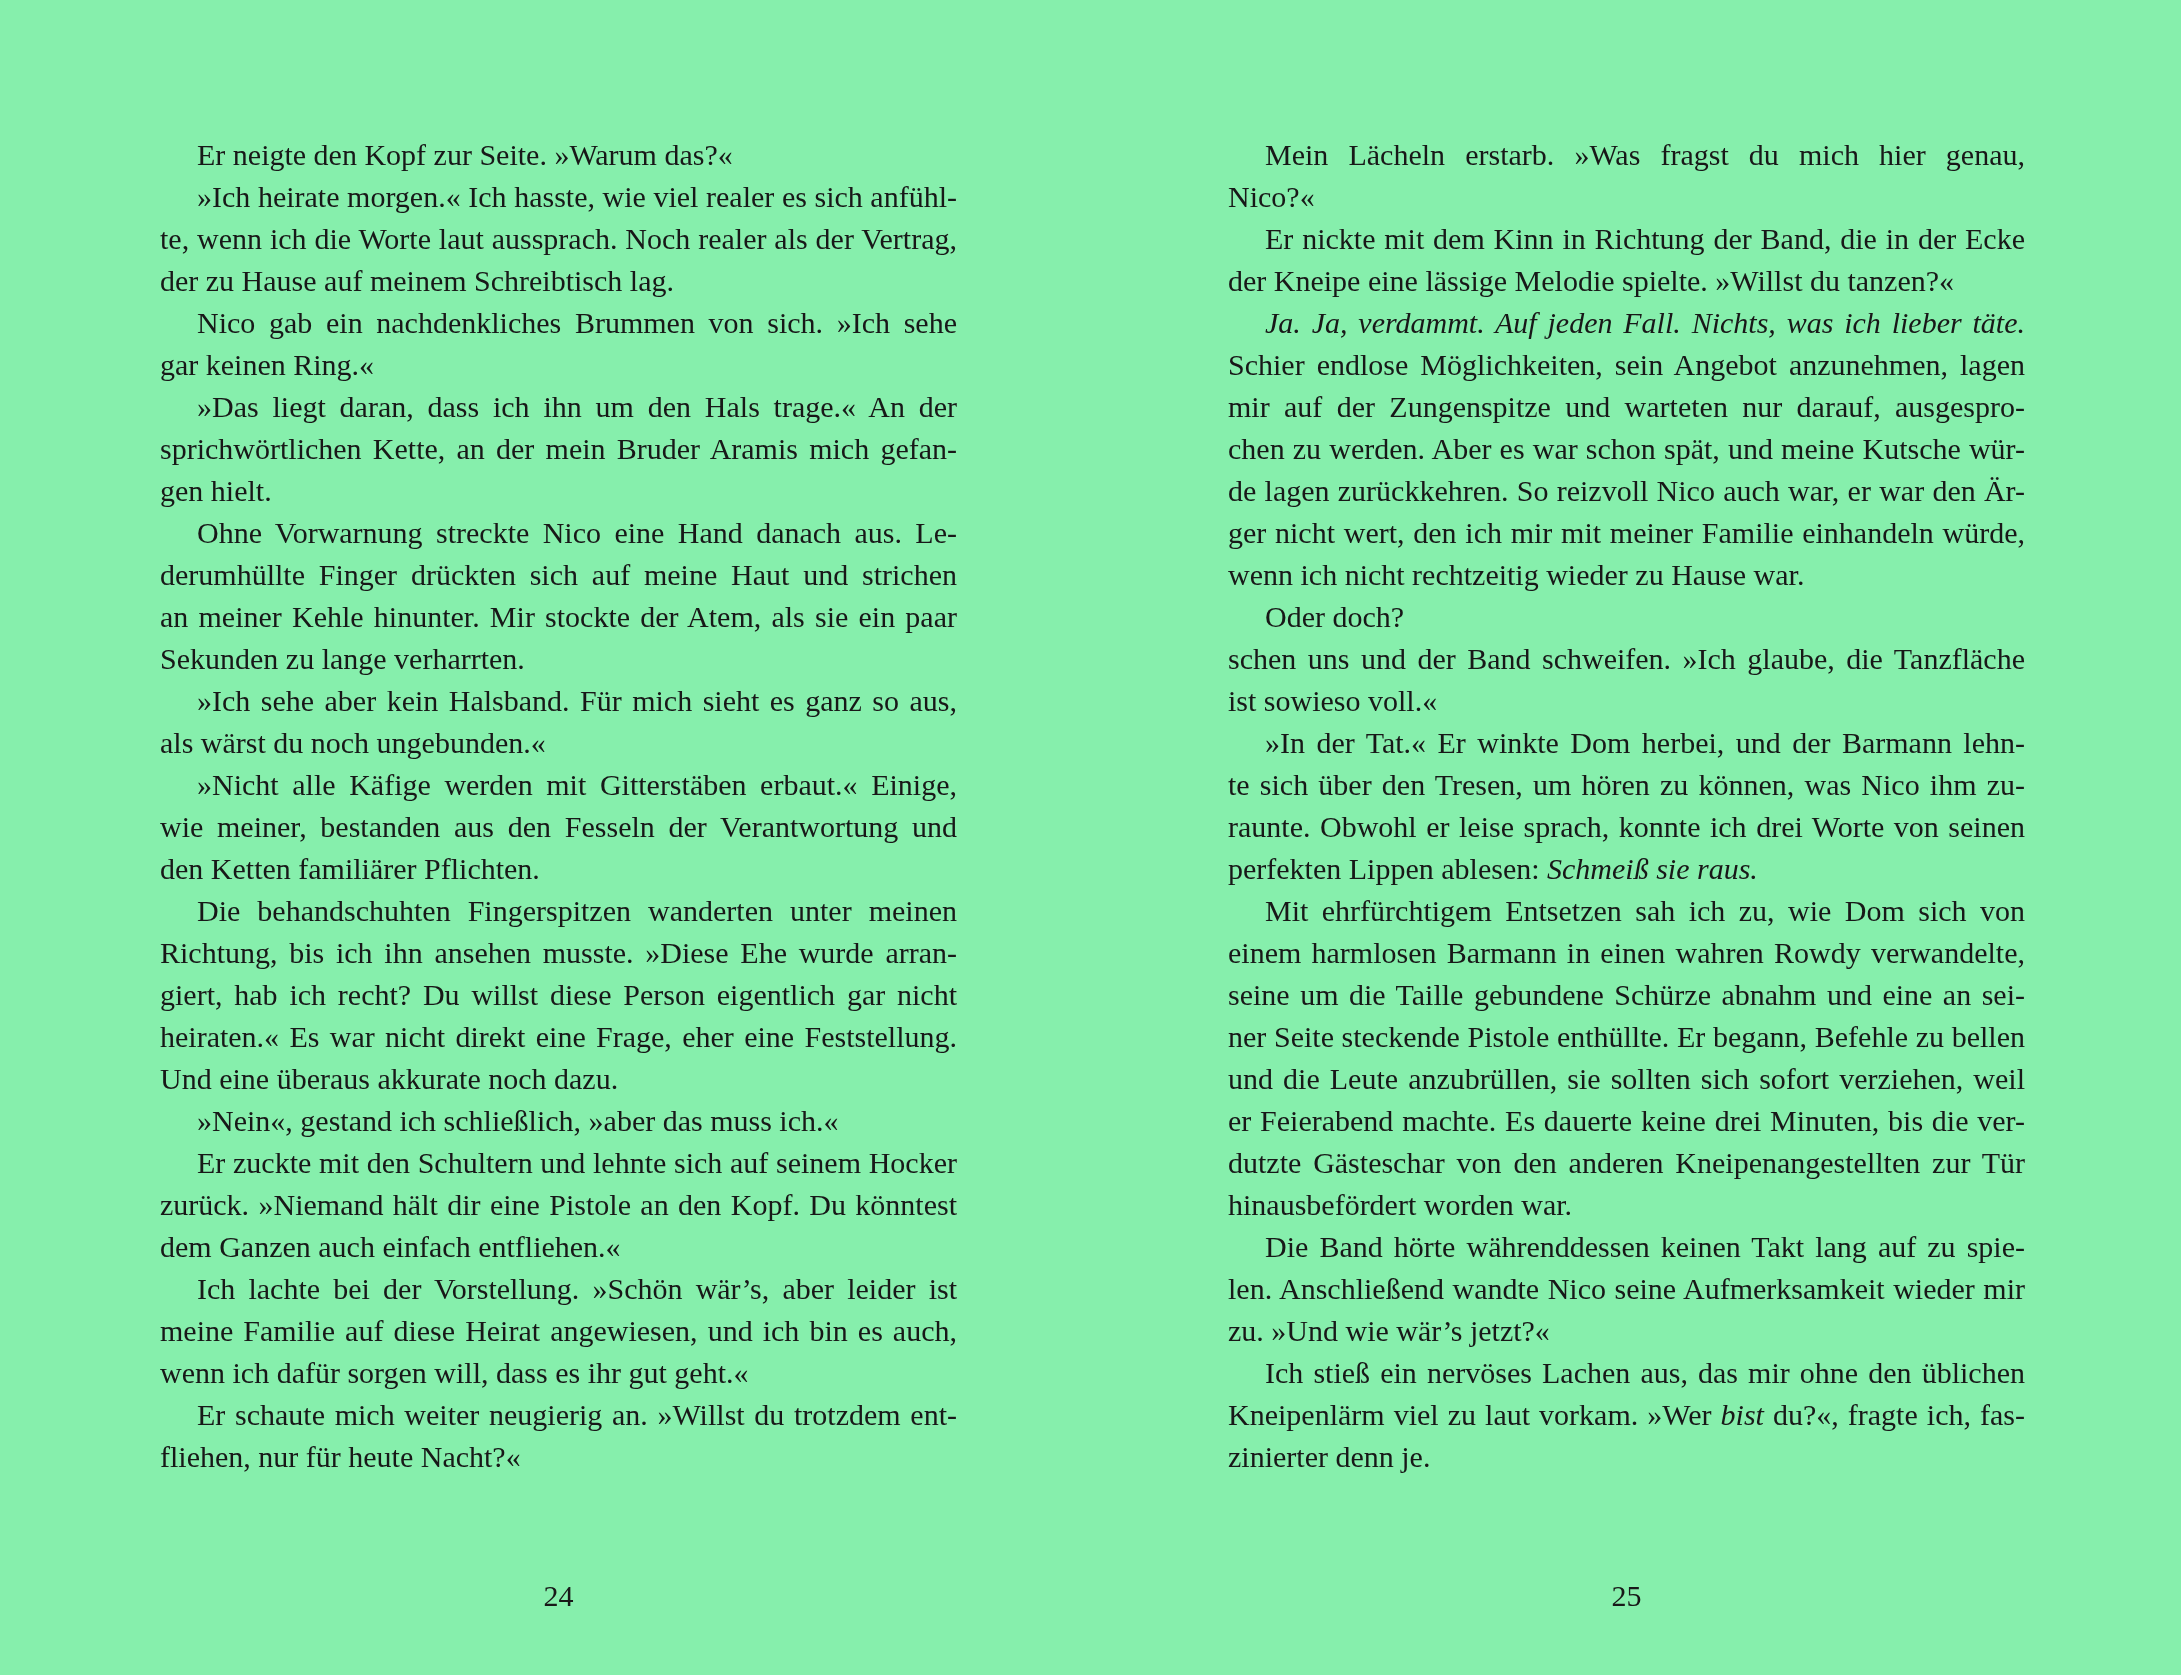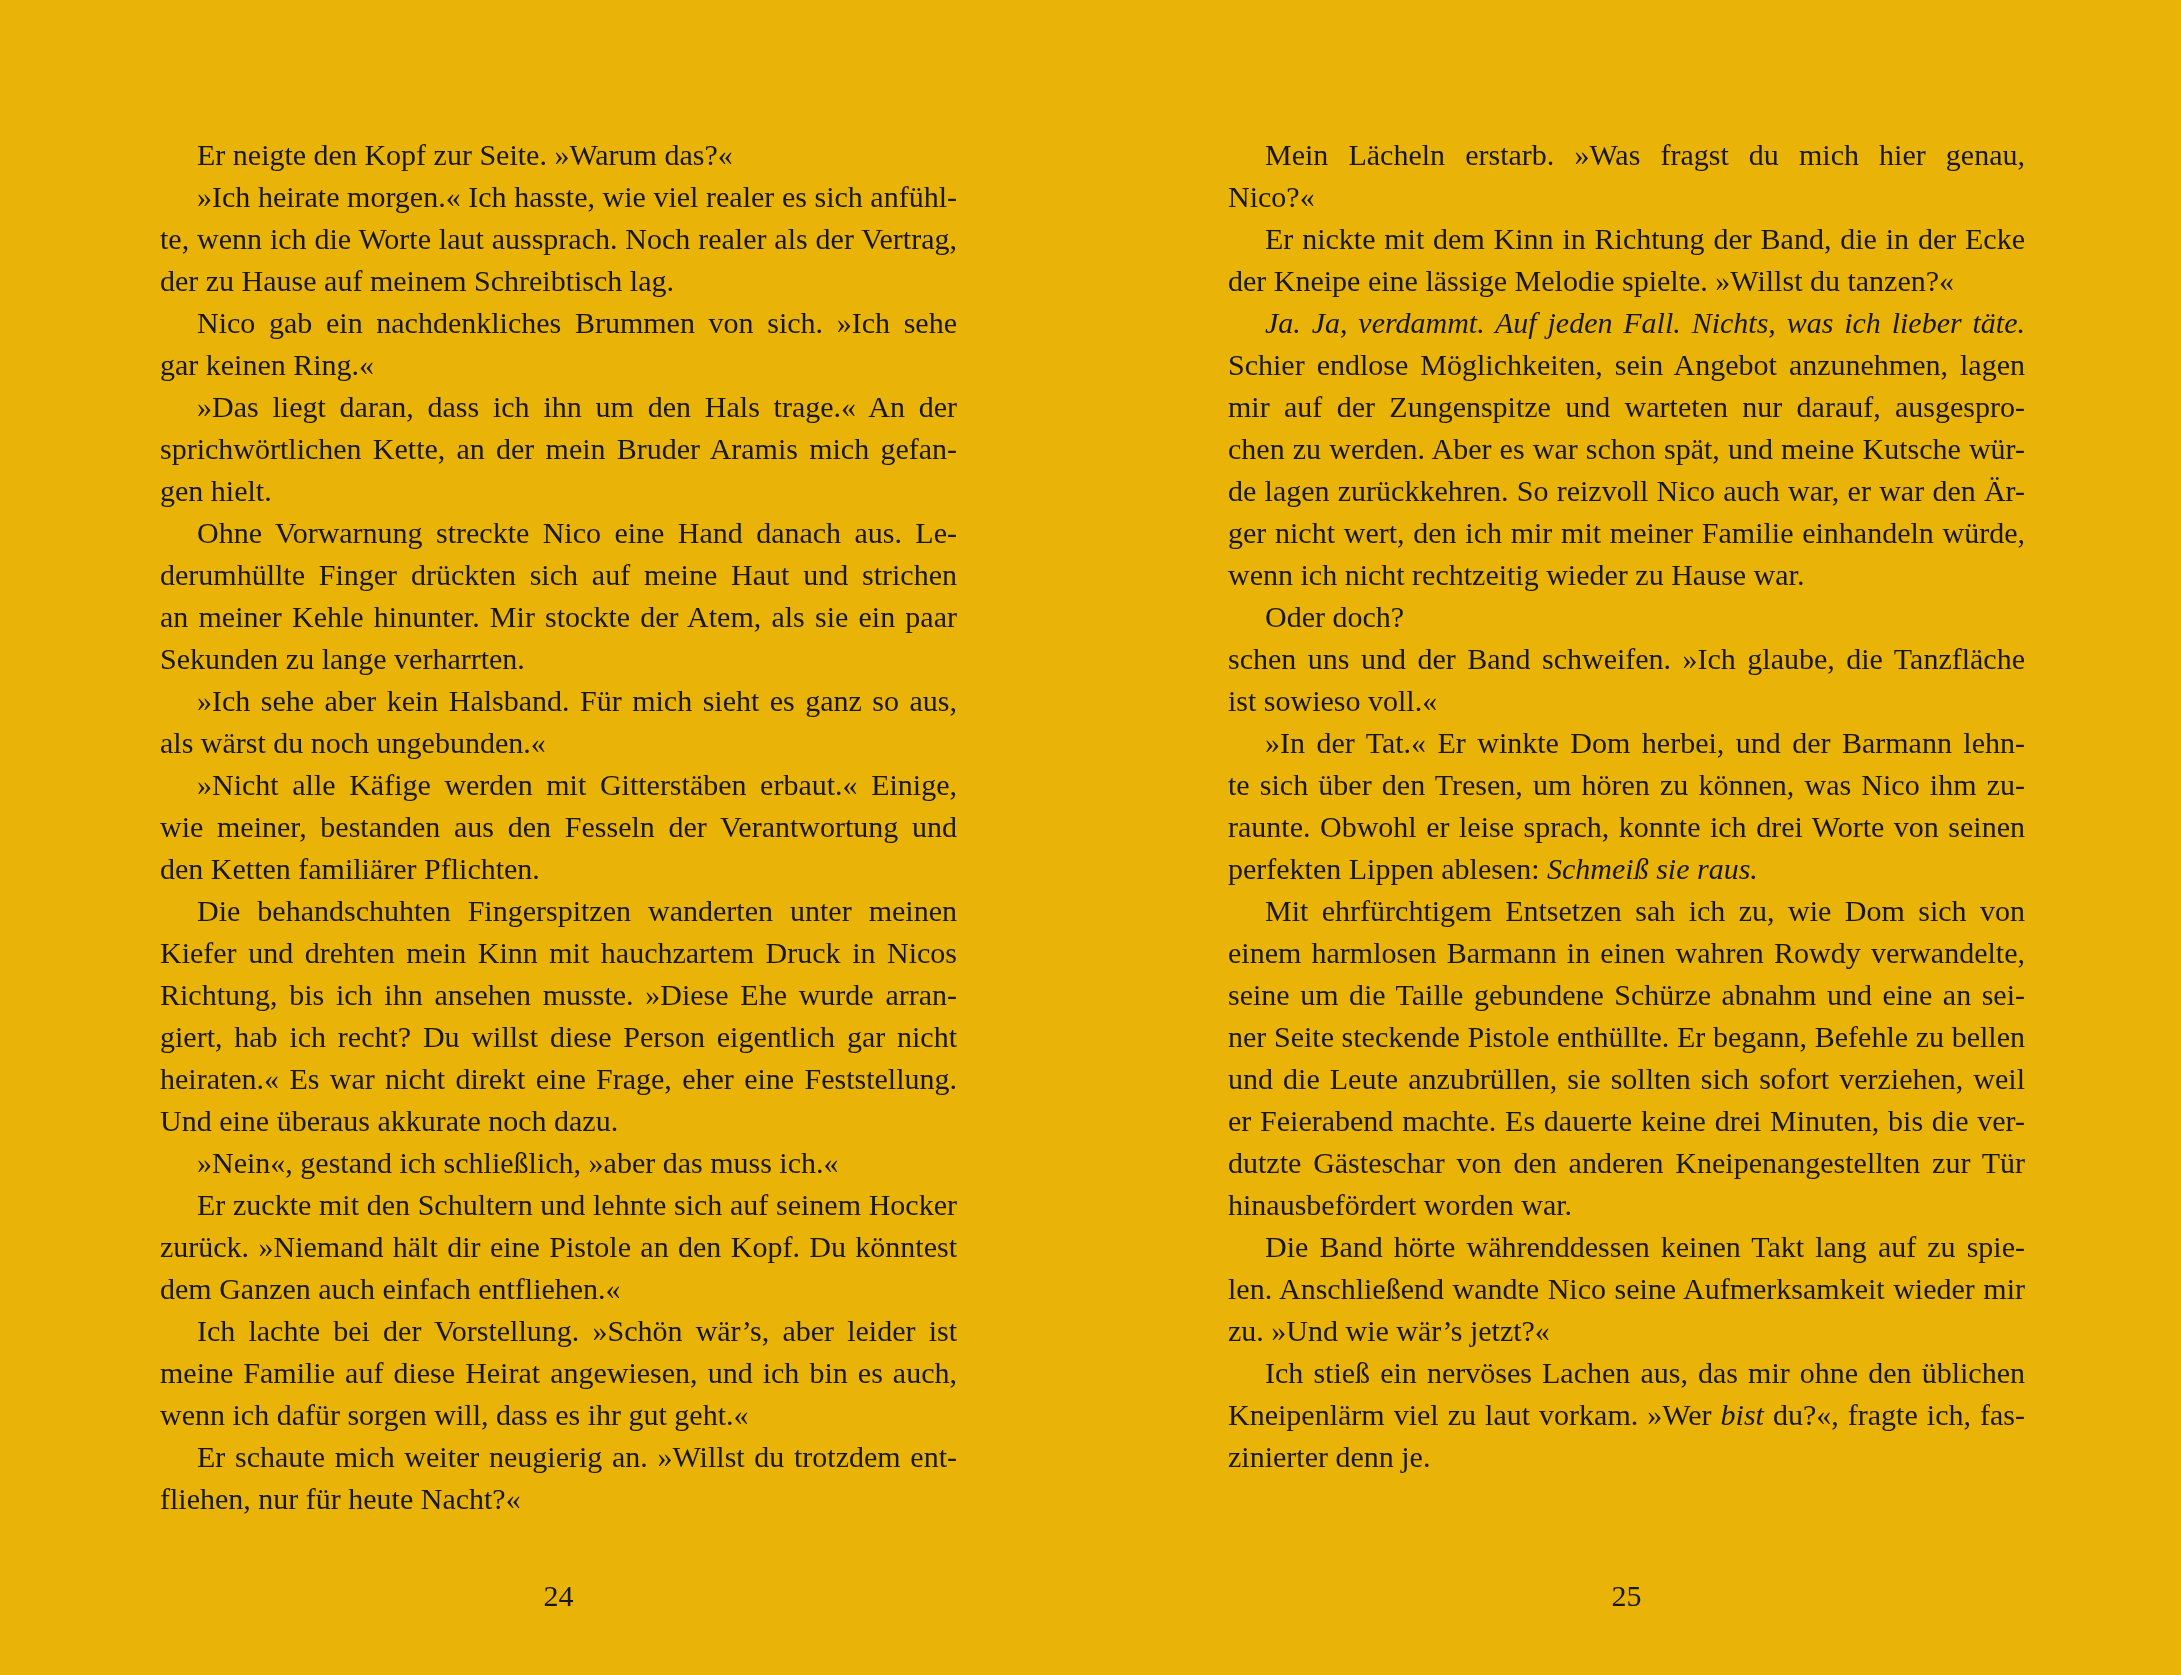--- a/index.html
+++ b/index.html
@@ -4,21 +4,21 @@
 <style>
   html, body {
     margin: 0;
     padding: 0;
     background: #ffffff;
   }
   .spread {
     position: relative;
     width: 2182px;
     height: 1676px;
-    background: #eab308;
+    background: #86efac;
     overflow: hidden;
     font-family: "Liberation Serif", "DejaVu Serif", serif;
     color: #181818;
   }
   .text-column {
     position: absolute;
     top: 134px;
     width: 797px;
     font-size: 30px;
     line-height: 42px;
@@ -66,21 +66,20 @@
       <div class="line indent"><span>Ohne Vorwarnung streckte Nico eine Hand danach aus. Le-</span></div>
       <div class="line"><span>derumhüllte Finger drückten sich auf meine Haut und strichen</span></div>
       <div class="line"><span>an meiner Kehle hinunter. Mir stockte der Atem, als sie ein paar</span></div>
       <div class="line last"><span>Sekunden zu lange verharrten.</span></div>
       <div class="line indent"><span>»Ich sehe aber kein Halsband. Für mich sieht es ganz so aus,</span></div>
       <div class="line last"><span>als wärst du noch ungebunden.«</span></div>
       <div class="line indent"><span>»Nicht alle Käfige werden mit Gitterstäben erbaut.« Einige,</span></div>
       <div class="line"><span>wie meiner, bestanden aus den Fesseln der Verantwortung und</span></div>
       <div class="line last"><span>den Ketten familiärer Pflichten.</span></div>
       <div class="line indent"><span>Die behandschuhten Fingerspitzen wanderten unter meinen</span></div>
-      <div class="line"><span>Kiefer und drehten mein Kinn mit hauchzartem Druck in Nicos</span></div>
       <div class="line"><span>Richtung, bis ich ihn ansehen musste. »Diese Ehe wurde arran-</span></div>
       <div class="line"><span>giert, hab ich recht? Du willst diese Person eigentlich gar nicht</span></div>
       <div class="line"><span>heiraten.« Es war nicht direkt eine Frage, eher eine Feststellung.</span></div>
       <div class="line last"><span>Und eine überaus akkurate noch dazu.</span></div>
       <div class="line indent last"><span>»Nein«, gestand ich schließlich, »aber das muss ich.«</span></div>
       <div class="line indent"><span>Er zuckte mit den Schultern und lehnte sich auf seinem Hocker</span></div>
       <div class="line"><span>zurück. »Niemand hält dir eine Pistole an den Kopf. Du könntest</span></div>
       <div class="line last"><span>dem Ganzen auch einfach entfliehen.«</span></div>
       <div class="line indent"><span>Ich lachte bei der Vorstellung. »Schön wär’s, aber leider ist</span></div>
       <div class="line"><span>meine Familie auf diese Heirat angewiesen, und ich bin es auch,</span></div>

